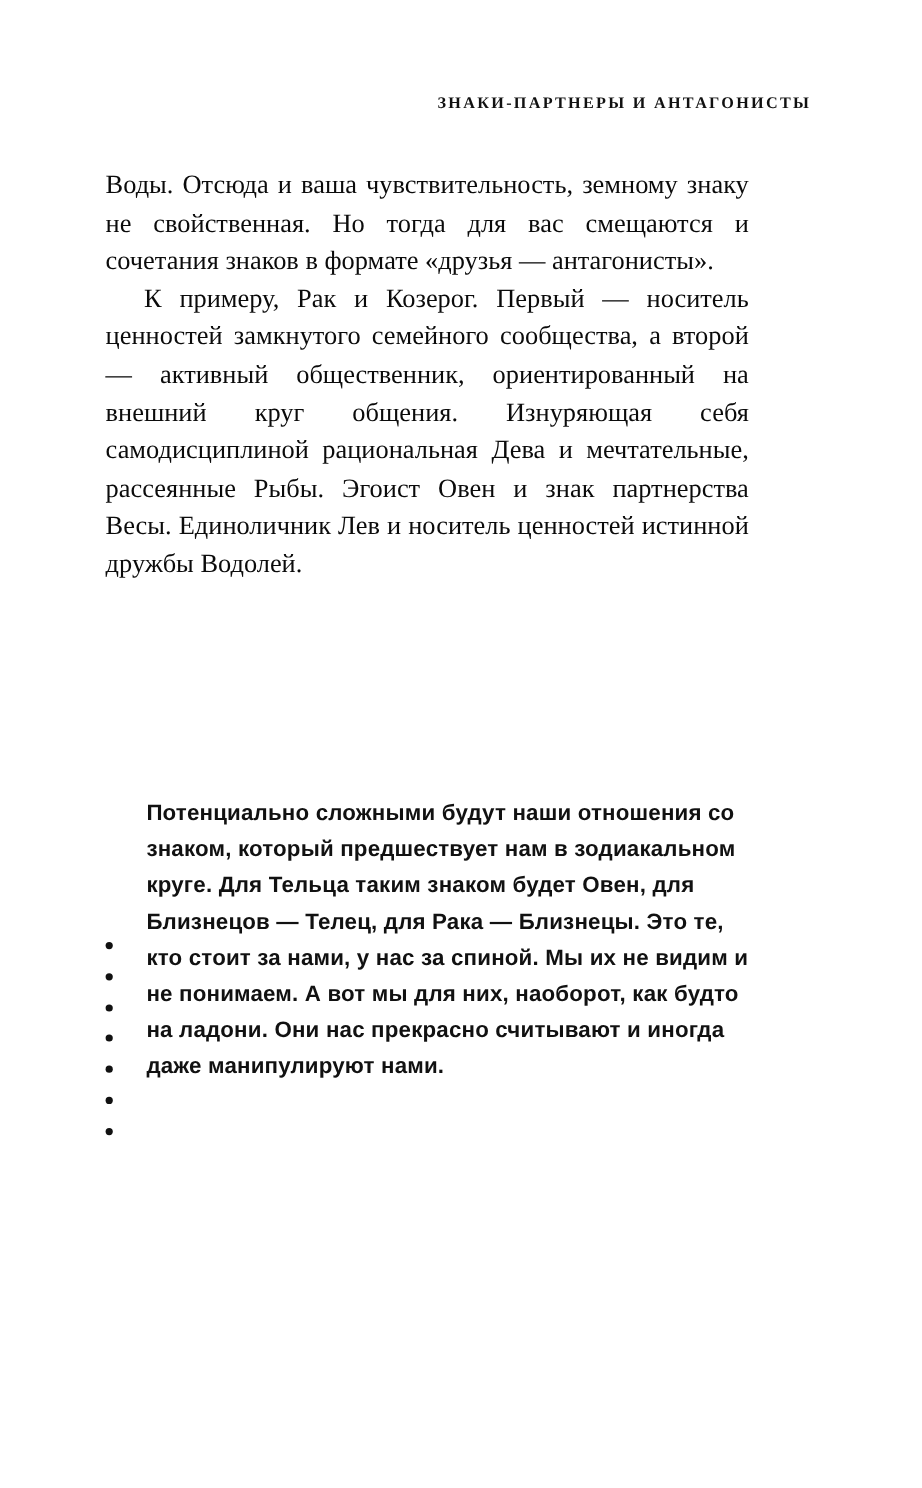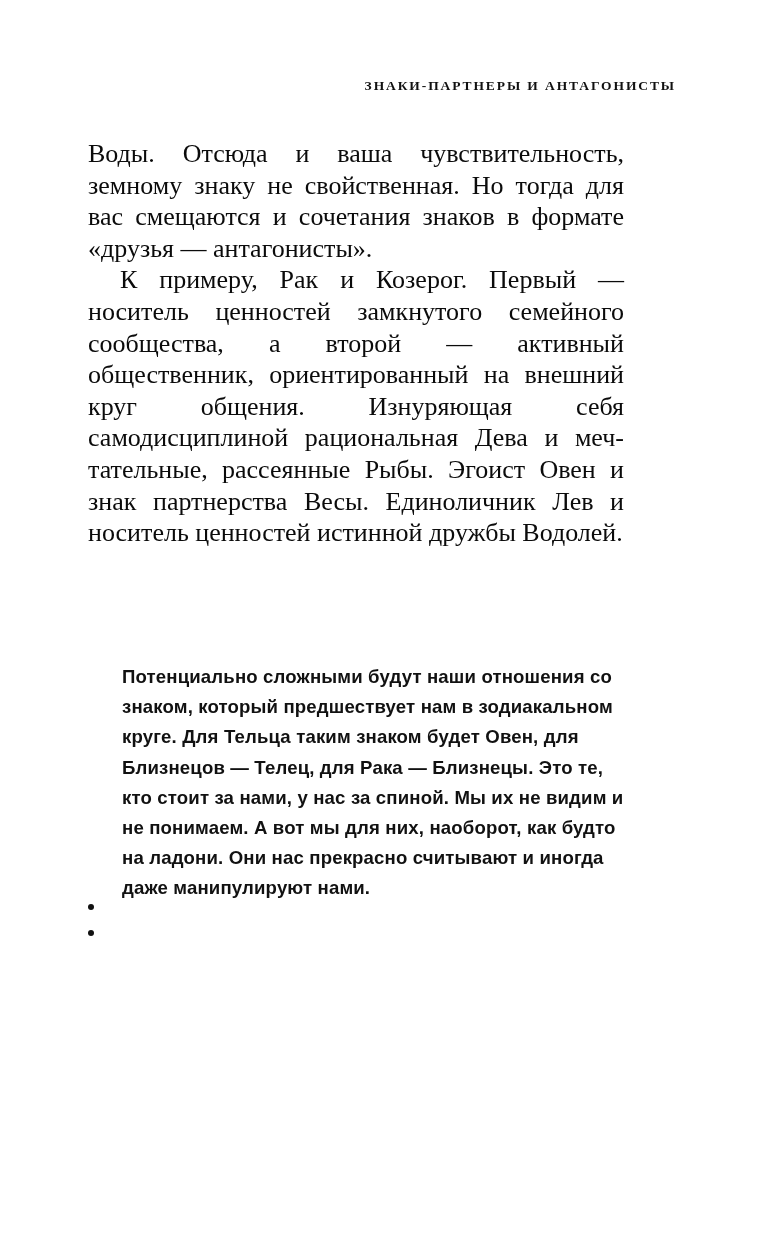--- a/index.html
+++ b/index.html
@@ -35,39 +35,39 @@
   
   .body-block {
     position: absolute;
     top: 138px;
     left: 88px;
     width: 536px;
   }
   .body-block p {
     margin: 0;
     font-family: "Liberation Serif", serif;
-    font-size: 26px;
+    font-size: 22px;
     line-height: 31.6px;
     text-align: justify;
     text-justify: inter-word;
     hyphens: manual;
     color: #0b0b0b;
   }
   .body-block p.indent {
     text-indent: 32px;
   }
 
   
   .callout {
     position: absolute;
     top: 662px;
     left: 88px;
     width: 540px;
     display: flex;
-    align-items: flex-end;
+    align-items: center;
   }
   .callout-dots {
     width: 16px;
     flex: 0 0 16px;
     position: relative;
     margin-top: 4px;
   }
   .callout-dots span {
     position: absolute;
     left: 0;

